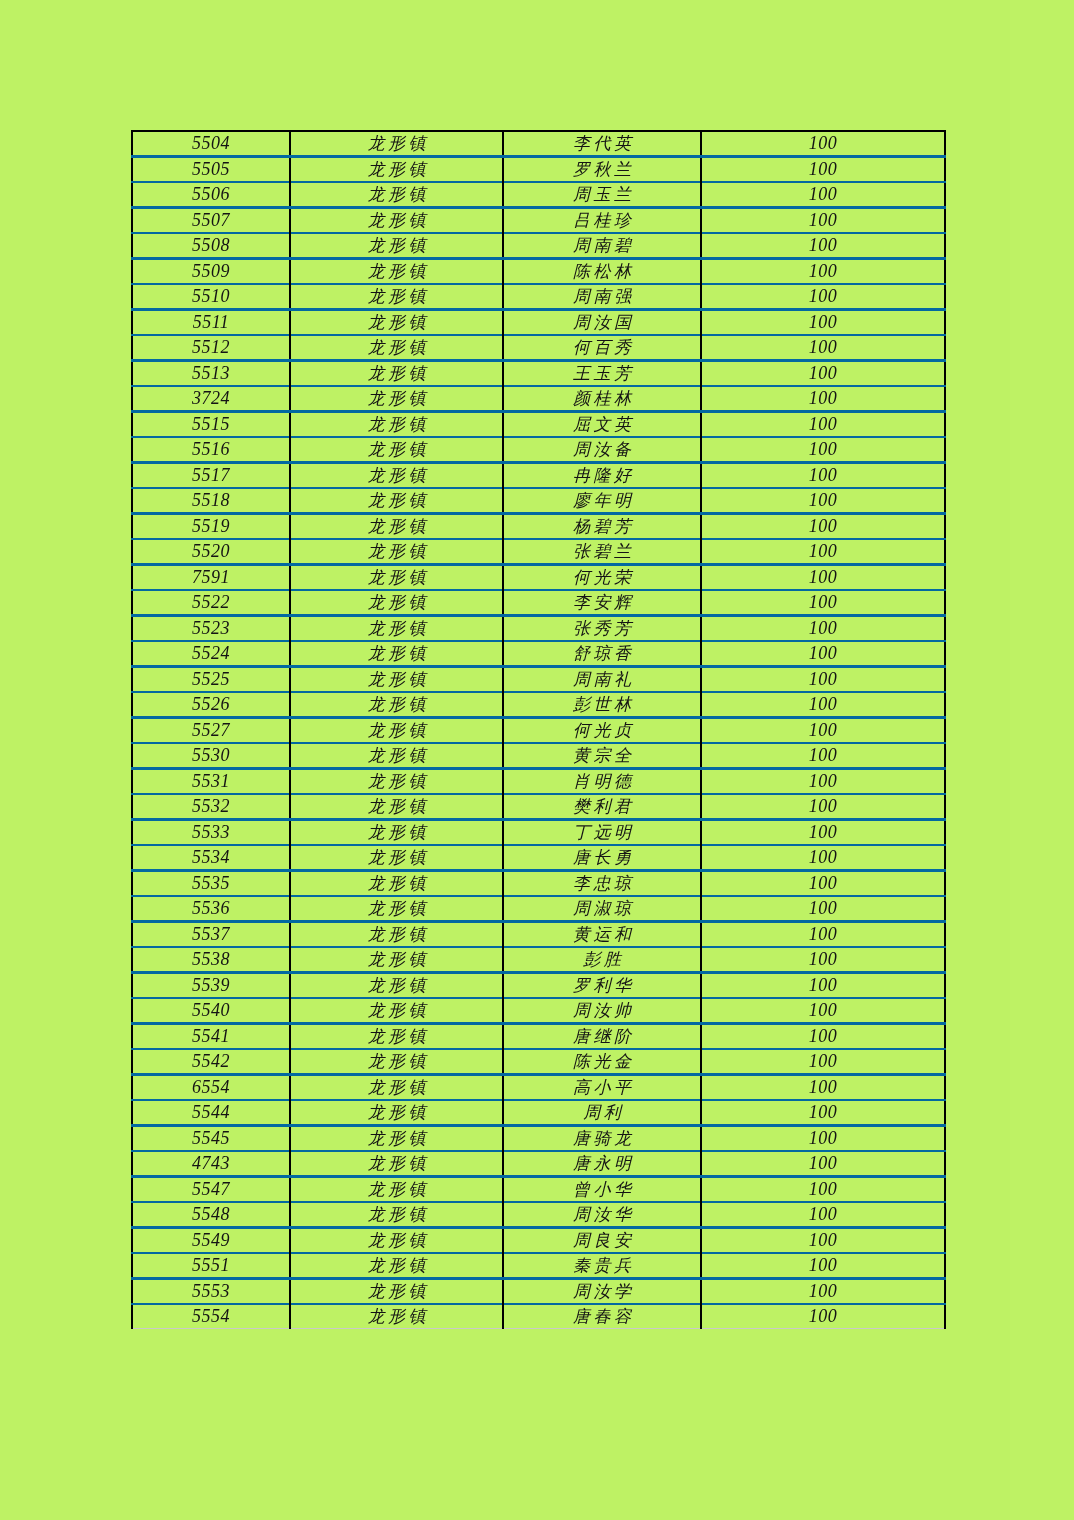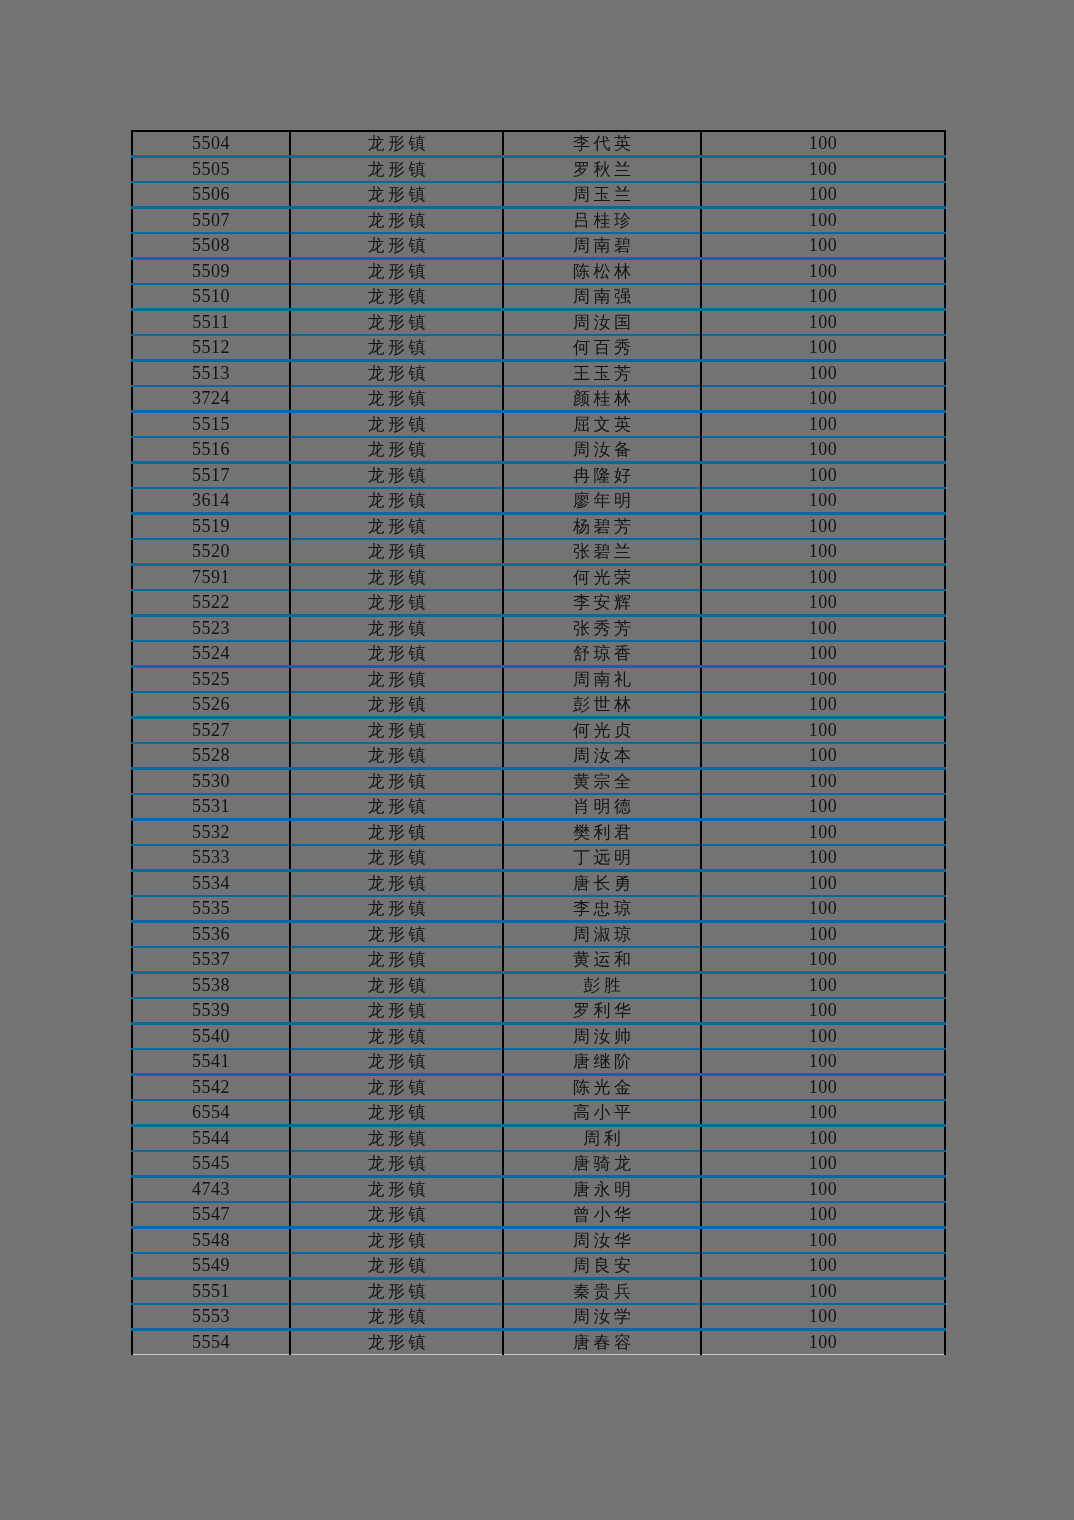--- a/index.html
+++ b/index.html
@@ -5,22 +5,23 @@
   html,body{
     margin:0;
     padding:0;
     background:#ffffff;
     font-family:"Liberation Serif","DejaVu Serif",serif;
   }
   .sheet{
     position:relative;
     width:1074px;
     height:1520px;
-    background:#737373;
+    background:#bef264;
     overflow:hidden;
+    font-style:italic;
   }
   table.roster{
     position:absolute;
     left:131px;
     top:130px;
     width:813px;
     border-collapse:collapse;
     table-layout:fixed;
     border-top:2px solid #000;
     border-left:2px solid #000;
@@ -149,21 +150,21 @@
           <td class="c2">周汝备</td>
           <td class="c3">100</td>
         </tr>
         <tr>
           <td class="c0">5517</td>
           <td class="c1">龙形镇</td>
           <td class="c2">冉隆好</td>
           <td class="c3">100</td>
         </tr>
         <tr>
-          <td class="c0">3614</td>
+          <td class="c0">5518</td>
           <td class="c1">龙形镇</td>
           <td class="c2">廖年明</td>
           <td class="c3">100</td>
         </tr>
         <tr>
           <td class="c0">5519</td>
           <td class="c1">龙形镇</td>
           <td class="c2">杨碧芳</td>
           <td class="c3">100</td>
         </tr>
@@ -206,26 +207,20 @@
         <tr>
           <td class="c0">5526</td>
           <td class="c1">龙形镇</td>
           <td class="c2">彭世林</td>
           <td class="c3">100</td>
         </tr>
         <tr>
           <td class="c0">5527</td>
           <td class="c1">龙形镇</td>
           <td class="c2">何光贞</td>
-          <td class="c3">100</td>
-        </tr>
-        <tr>
-          <td class="c0">5528</td>
-          <td class="c1">龙形镇</td>
-          <td class="c2">周汝本</td>
           <td class="c3">100</td>
         </tr>
         <tr>
           <td class="c0">5530</td>
           <td class="c1">龙形镇</td>
           <td class="c2">黄宗全</td>
           <td class="c3">100</td>
         </tr>
         <tr>
           <td class="c0">5531</td>

